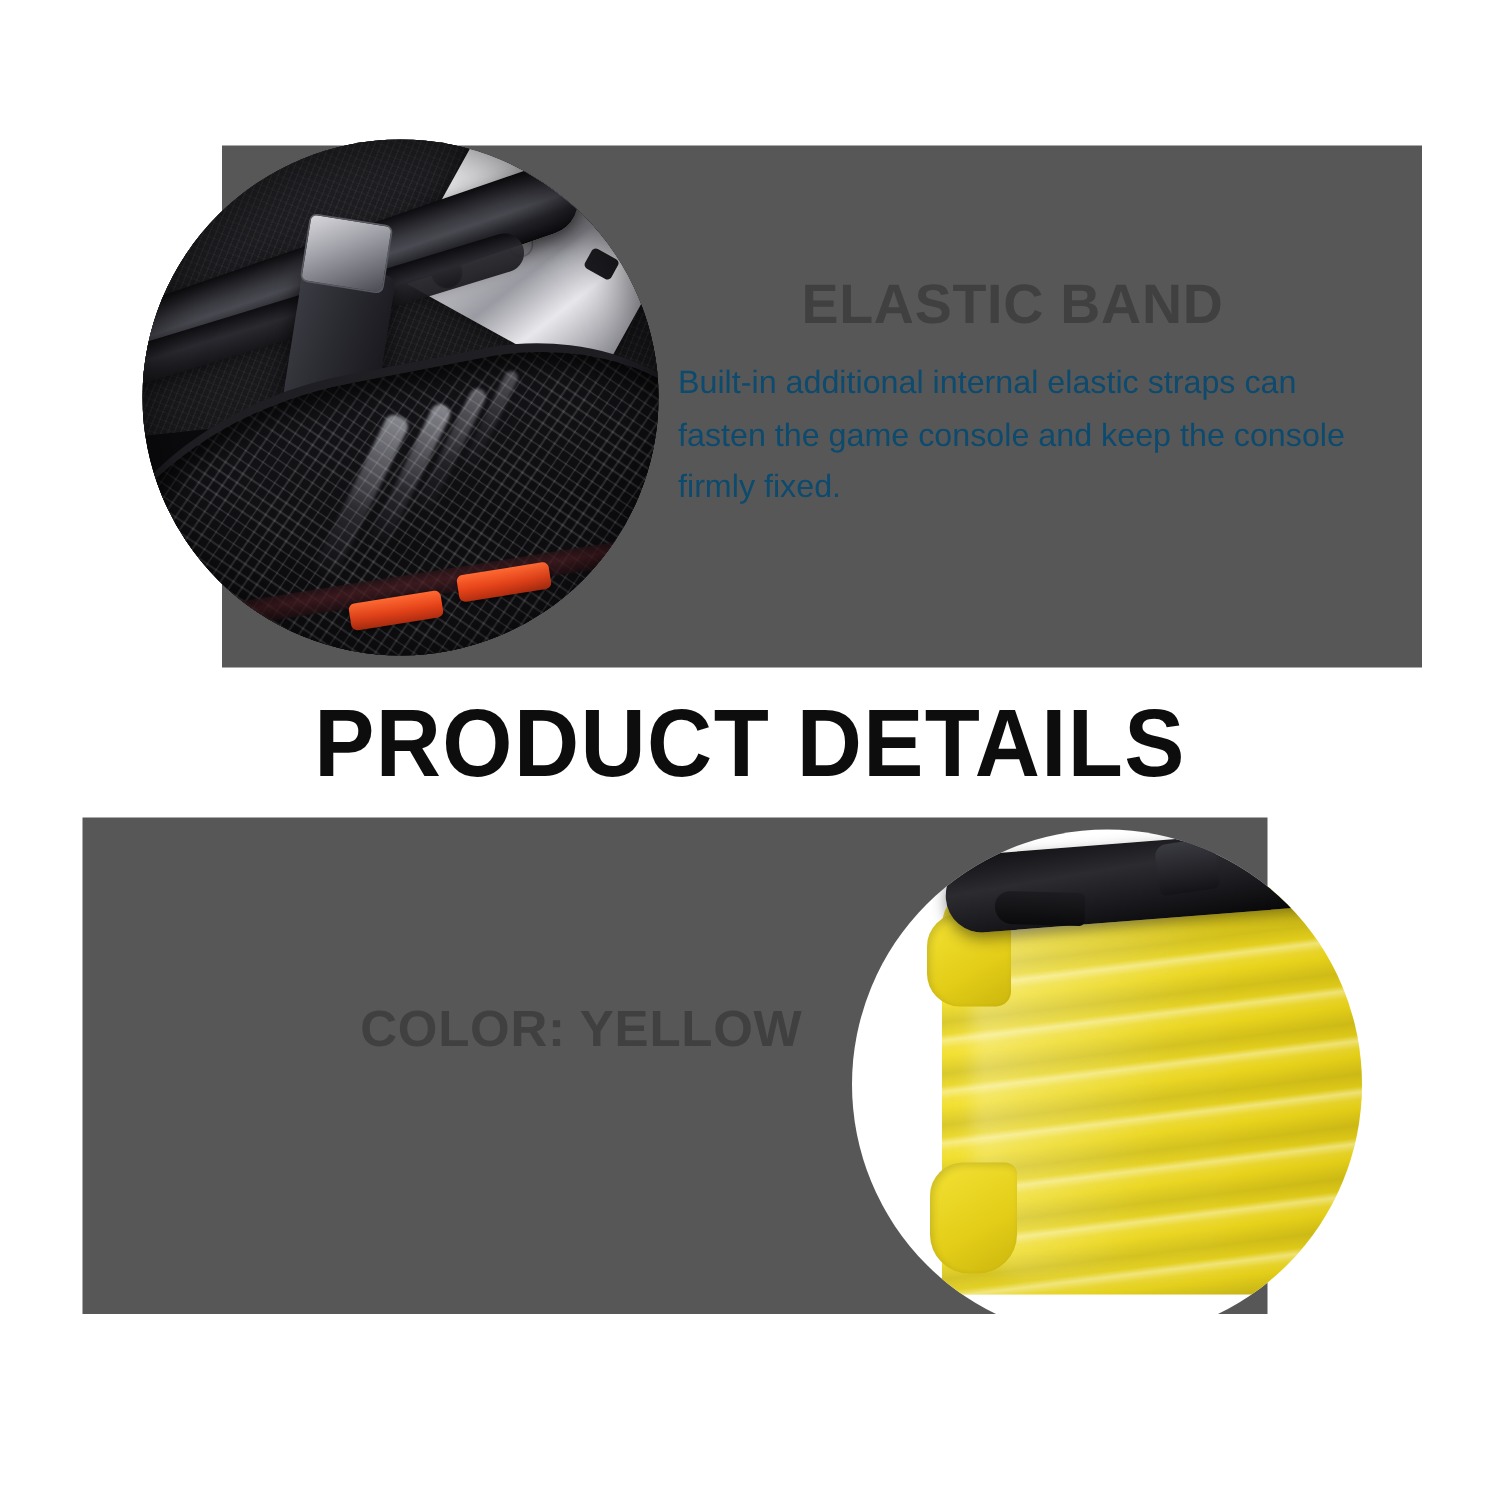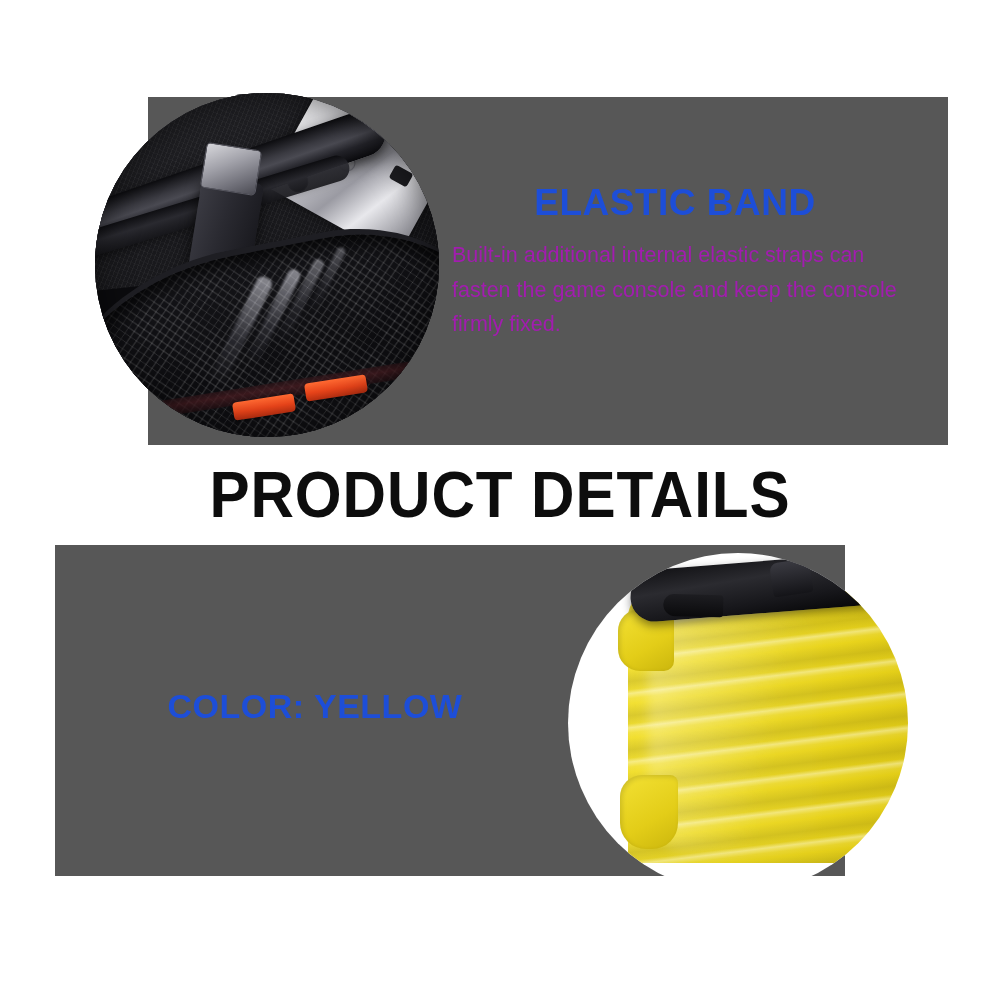--- a/index.html
+++ b/index.html
@@ -50,40 +50,40 @@
     top: 183px;
     width: 470px;
     text-align: left;
   }
   .feature-heading {
     font-size: 37px;
     font-weight: bold;
     letter-spacing: 0.5px;
     line-height: 1.1;
     margin: 0 0 14px 0;
-    color: #1d4ed8;
+    color: #404040;
     white-space: nowrap;
   }
   #text-elastic .feature-heading {
     text-align: center;
     padding-right: 24px;
   }
   .feature-body {
     font-size: 21.5px;
     font-weight: 400;
     line-height: 1.62;
     margin: 0;
-    color: #a21caf;
+    color: #0c4a6e;
   }
 
   #text-color {
     left: 95px;
-    top: 688px;
+    top: 668px;
     width: 440px;
-    text-align: center;
+    text-align: right;
   }
   #text-color .feature-heading {
     font-size: 34px;
     margin-bottom: 6px;
   }
   #text-color .feature-body {
     font-size: 21px;
     line-height: 1.4;
   }
 

